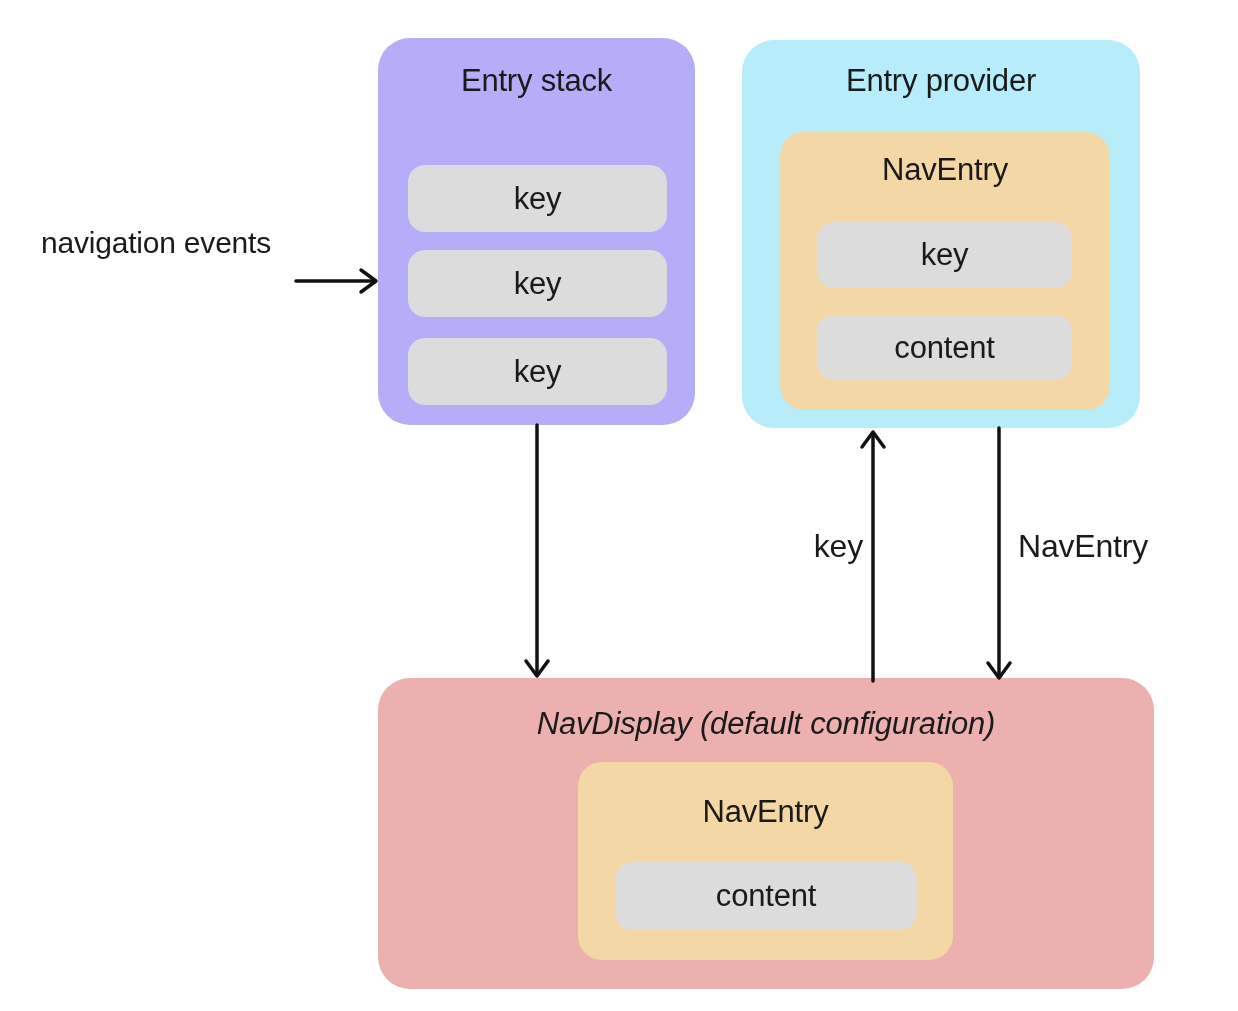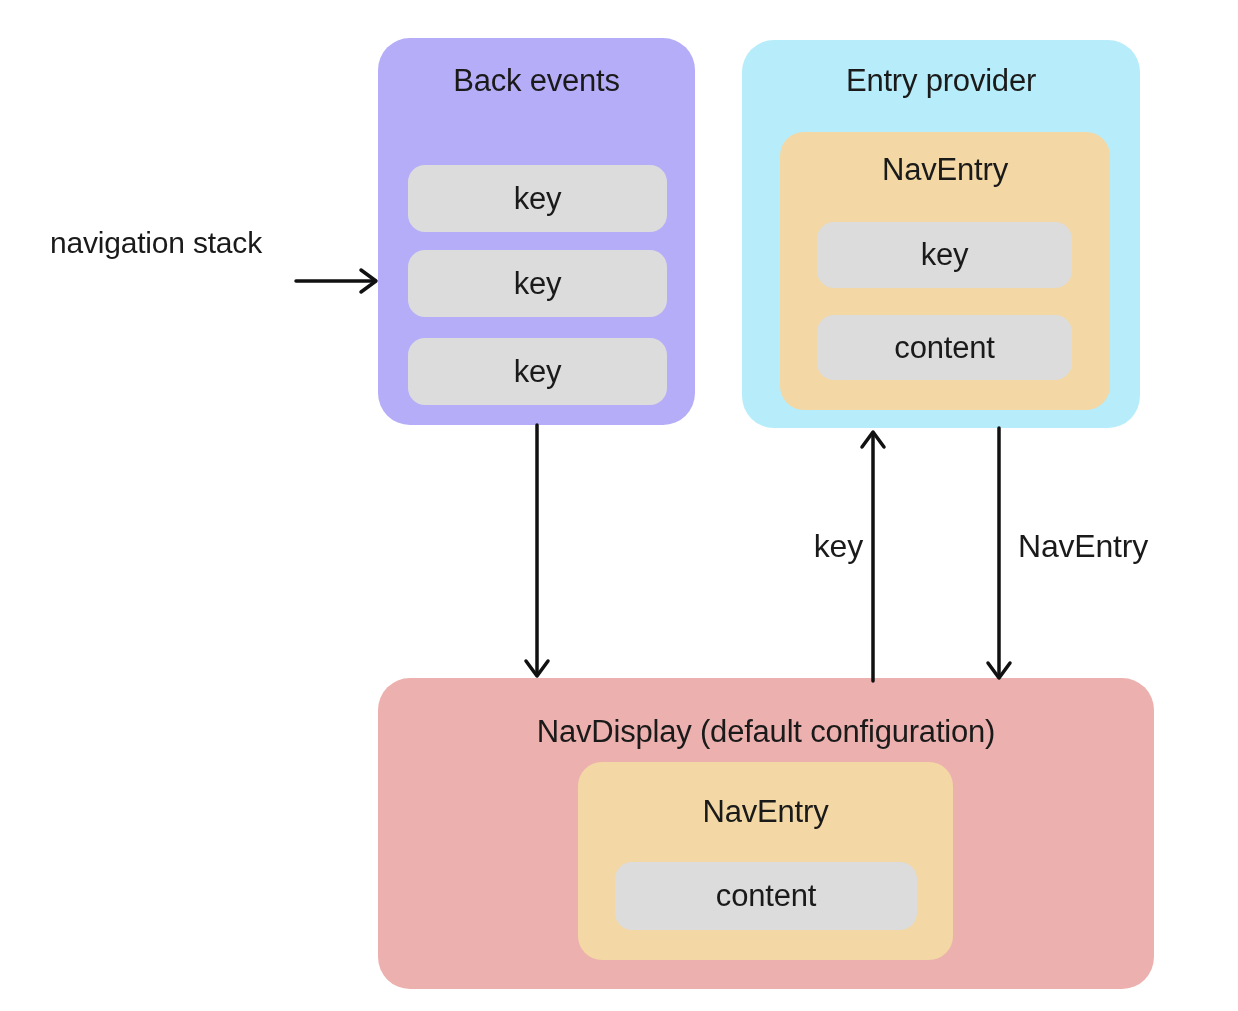--- a/index.html
+++ b/index.html
@@ -29,45 +29,45 @@
   
   .entry-provider{left:742px;top:40px;width:398px;height:388px;background:var(--entry-provider);border-radius:32px;}
   .entry-provider .box-title{margin-top:23px;}
   .ep-nav-entry{left:38px;top:92px;width:330px;height:278px;background:var(--nav-entry);border-radius:24px;}
   .ep-nav-entry .box-title{margin-top:20px;}
   .ep-key{left:37px;top:90px;width:255px;height:66px;}
   .ep-content{left:37px;top:183px;width:255px;height:65px;}
 
   
   .nav-display{left:378px;top:678px;width:776px;height:311px;background:var(--nav-display);border-radius:32px;}
-  .nav-display > .box-title{margin-top:36px;}
+  .nav-display > .box-title{margin-top:28px;font-style:italic;}
   .nd-nav-entry{left:200px;top:84px;width:375px;height:198px;background:var(--nav-entry);border-radius:24px;}
   .nd-nav-entry .box-title{margin-top:32px;}
   .nd-content{left:37px;top:100px;width:302px;height:68px;}
 
   
   .float-label{position:absolute;font-size:30px;letter-spacing:-0.2px;color:var(--text);}
   .nav-events{left:8px;top:222px;width:296px;text-align:center;line-height:42px;}
   .key-arrow-label{left:770px;top:528px;width:93px;text-align:right;font-size:32px;}
   .naventry-arrow-label{left:1018px;top:528px;width:180px;text-align:left;font-size:32px;}
 
   .arrows{position:absolute;left:0;top:0;width:1238px;height:1011px;pointer-events:none;}
   .arrows path, .arrows line{stroke:var(--arrow);stroke-width:3.5;fill:none;stroke-linecap:round;stroke-linejoin:round;}
 </style>
 </head>
 <body>
 
 <div class="canvas">
 
   <div class="float-label nav-events">
-    <div>navigation stack</div>
+    <div>navigation events</div>
   </div>
 
   <div class="box back-stack">
-    <div class="box-title">Back events</div>
+    <div class="box-title">Entry stack</div>
     <div class="pill bs-key-1">key</div>
     <div class="pill bs-key-2">key</div>
     <div class="pill bs-key-3">key</div>
   </div>
 
   <div class="box entry-provider">
     <div class="box-title">Entry provider</div>
     <div class="box ep-nav-entry">
       <div class="box-title">NavEntry</div>
       <div class="pill ep-key">key</div>

